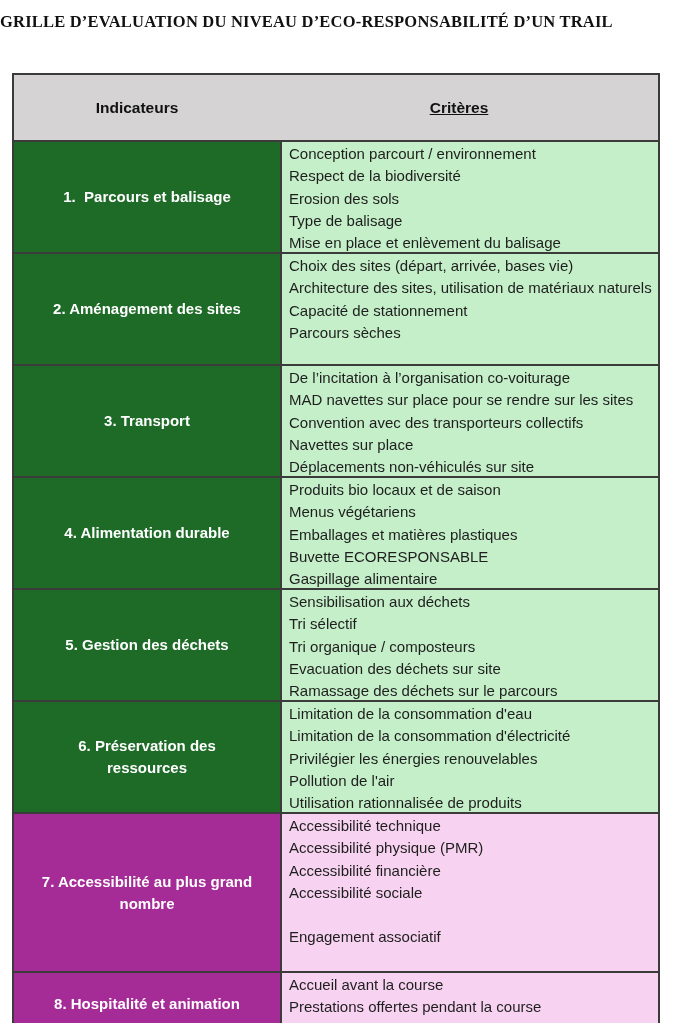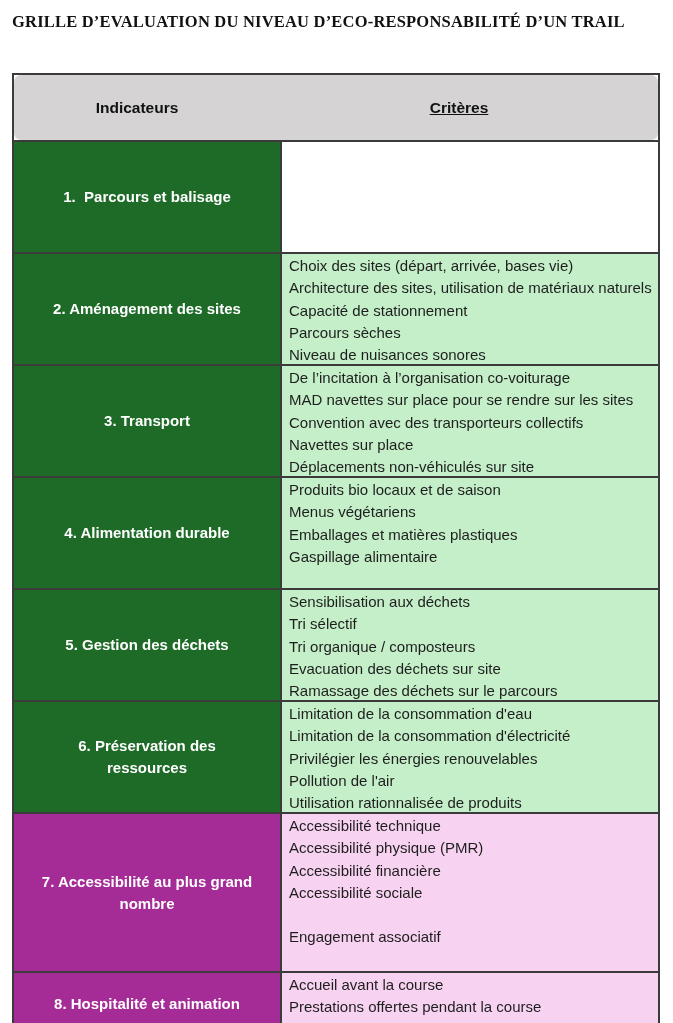--- a/index.html
+++ b/index.html
@@ -12,21 +12,21 @@
     font-family: "Liberation Sans", sans-serif;
   }
   .page {
     position: relative;
     width: 673px;
     height: 1023px;
     overflow: hidden;
   }
   .doc-title {
     position: absolute;
-    left: 12px;
+    left: 0;
     top: 12px;
     font-family: "Liberation Serif", serif;
     font-weight: bold;
     font-size: 16.5px;
     color: #111111;
     letter-spacing: 0.2px;
     white-space: nowrap;
   }
   .grid-table {
     position: absolute;
@@ -35,21 +35,20 @@
     width: 648px;
     border: 2px solid var(--border);
     box-sizing: border-box;
     background: #ffffff;
   }
   .header-row {
     display: flex;
     height: 65px;
     background: var(--header_gray);
     box-sizing: border-box;
-    border-radius: 7px;
   }
   .header-cell {
     display: flex;
     align-items: center;
     justify-content: center;
     font-weight: bold;
     font-size: 15.5px;
     color: #111111;
     box-sizing: border-box;
   }
@@ -107,31 +106,37 @@
   <div class="grid-table">
     <div class="header-row">
       <div class="header-cell col-ind">Indicateurs</div>
       <div class="header-cell col-crit">Critères</div>
     </div>
     <div>
         <div class="row theme-green">
           <div class="ind">
             <div class="ind-label">1.  Parcours et balisage</div>
           </div>
+          <div class="crit">
+            <div class="crit-line">Conception parcourt / environnement</div>
+            <div class="crit-line">Respect de la biodiversité</div>
+            <div class="crit-line">Erosion des sols</div>
+            <div class="crit-line">Type de balisage</div>
+            <div class="crit-line">Mise en place et enlèvement du balisage</div>
+          </div>
         </div>
         <div class="row theme-green">
           <div class="ind">
             <div class="ind-label">2. Aménagement des sites</div>
           </div>
           <div class="crit">
             <div class="crit-line">Choix des sites (départ, arrivée, bases vie)</div>
             <div class="crit-line">Architecture des sites, utilisation de matériaux naturels</div>
             <div class="crit-line">Capacité de stationnement</div>
             <div class="crit-line">Parcours sèches</div>
-            <div class="crit-line">Niveau de nuisances sonores</div>
           </div>
         </div>
         <div class="row theme-green">
           <div class="ind">
             <div class="ind-label">3. Transport</div>
           </div>
           <div class="crit">
             <div class="crit-line">De l’incitation à l’organisation co-voiturage</div>
             <div class="crit-line">MAD navettes sur place pour se rendre sur les sites</div>
             <div class="crit-line">Convention avec des transporteurs collectifs</div>
@@ -140,20 +145,21 @@
           </div>
         </div>
         <div class="row theme-green">
           <div class="ind">
             <div class="ind-label">4. Alimentation durable</div>
           </div>
           <div class="crit">
             <div class="crit-line">Produits bio locaux et de saison</div>
             <div class="crit-line">Menus végétariens</div>
             <div class="crit-line">Emballages et matières plastiques</div>
+            <div class="crit-line">Buvette ECORESPONSABLE</div>
             <div class="crit-line">Gaspillage alimentaire</div>
           </div>
         </div>
         <div class="row theme-green">
           <div class="ind">
             <div class="ind-label">5. Gestion des déchets</div>
           </div>
           <div class="crit">
             <div class="crit-line">Sensibilisation aux déchets</div>
             <div class="crit-line">Tri sélectif</div>

